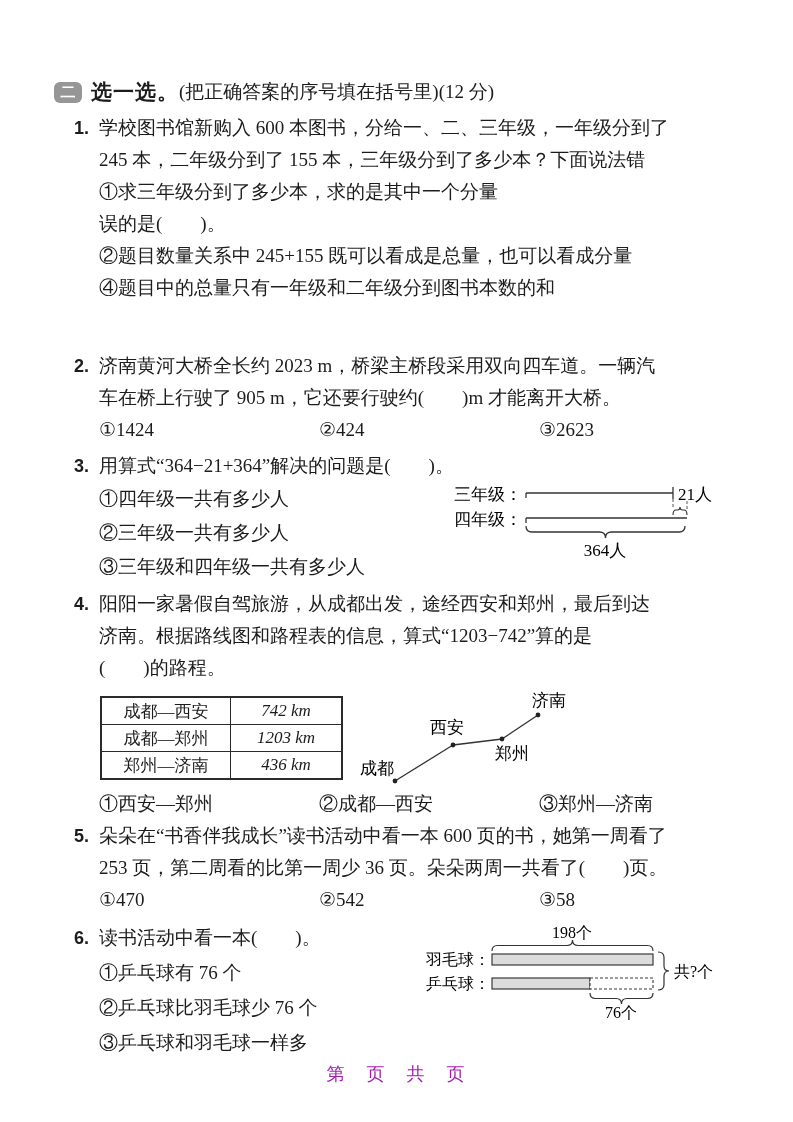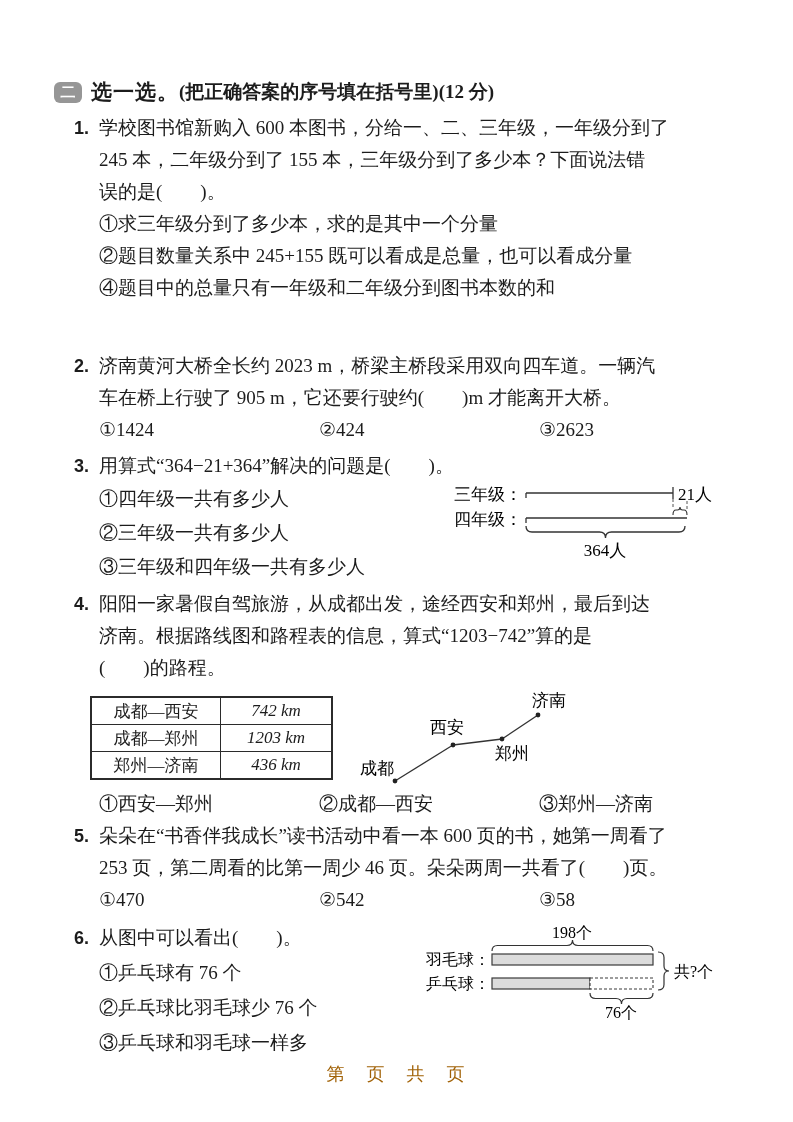--- a/index.html
+++ b/index.html
@@ -15,69 +15,69 @@
   
   .sec-header { position:absolute; left:54px; top:78px; display:flex; align-items:center; }
   .badge {
     width:28px; height:21px; margin-right:9px;
     background:#969696; border-radius:6px;
     color:#fff; font-weight:bold; font-size:15px;
     display:flex; align-items:center; justify-content:center;
     font-family:"Liberation Sans", sans-serif;
   }
   .sec-title { font-weight:bold; font-size:21px; letter-spacing:1px; }
-  .sec-subtitle { font-weight:bold; font-size:19px; }
+  .sec-subtitle { font-weight:normal; font-size:19px; }
 
   
   .q { position:absolute; left:74px; width:676px; }
   .qline { height:32px; line-height:32px; font-size:19px; white-space:nowrap; }
   .q6 .qline { height:35px; line-height:35px; }
   .qnum {
     display:inline-block; width:25px;
     font-weight:bold; font-family:"Liberation Sans", sans-serif;
     font-size:18px;
   }
   .cont, .opt { padding-left:25px; }
   .optrow { padding-left:25px; }
   .optcol { display:inline-block; width:220px; }
 
   
-  .dist-table { position:absolute; left:90px; top:696px; border-collapse:collapse; }
+  .dist-table { position:absolute; left:100px; top:696px; border-collapse:collapse; }
   .dist-table td {
     border:1px solid #2b2b2b; height:26px;
     text-align:center; font-size:17px; padding:0 4px;
   }
   .dist-table { border:2px solid #2b2b2b; }
   .dist-table .c1 { width:120px; }
   .dist-table .c2 { width:102px;font-style:italic; }
 
   .dia { position:absolute; }
   svg text { font-family:"Liberation Serif", serif; }
 
   .footer {
     position:absolute; left:0; top:1062px; width:100%;
-    text-align:center; font-size:18px; color:#a16207; letter-spacing:2px;
+    text-align:center; font-size:18px; color:#a21caf; letter-spacing:2px;
   }
 </style>
 </head>
 <body>
 
 <div class="page">
 
   <div class="sec-header">
     <div class="badge">二</div>
     <span class="sec-title">选一选。</span>
     <span class="sec-subtitle">(把正确答案的序号填在括号里)(12 分)</span>
   </div>
 
   <div class="q" style="top:112px">
     <div class="qline"><span class="qnum">1.</span><span>学校图书馆新购入 600 本图书，分给一、二、三年级，一年级分到了</span></div>
     <div class="qline cont">245 本，二年级分到了 155 本，三年级分到了多少本？下面说法错</div>
+    <div class="qline opt">①求三年级分到了多少本，求的是其中一个分量</div>
     <div class="qline cont">误的是(　　)。</div>
-    <div class="qline opt">①求三年级分到了多少本，求的是其中一个分量</div>
     <div class="qline opt">②题目数量关系中 245+155 既可以看成是总量，也可以看成分量</div>
     <div class="qline opt">④题目中的总量只有一年级和二年级分到图书本数的和</div>
   </div>
 
   <div class="q" style="top:350px">
     <div class="qline"><span class="qnum">2.</span><span>济南黄河大桥全长约 2023 m，桥梁主桥段采用双向四车道。一辆汽</span></div>
     <div class="qline cont">车在桥上行驶了 905 m，它还要行驶约(　　)m 才能离开大桥。</div>
     <div class="qline optrow">
       <span class="optcol">①1424</span><span class="optcol">②424</span><span class="optcol">③2623</span>
     </div>
@@ -144,28 +144,28 @@
   </svg>
 
   <div class="q" style="top:788px">
     <div class="qline optrow">
       <span class="optcol">①西安—郑州</span><span class="optcol">②成都—西安</span><span class="optcol">③郑州—济南</span>
     </div>
   </div>
 
   <div class="q" style="top:820px">
     <div class="qline"><span class="qnum">5.</span><span>朵朵在“书香伴我成长”读书活动中看一本 600 页的书，她第一周看了</span></div>
-    <div class="qline cont">253 页，第二周看的比第一周少 46 页。朵朵两周一共看了(　　)页。</div>
+    <div class="qline cont">253 页，第二周看的比第一周少 36 页。朵朵两周一共看了(　　)页。</div>
     <div class="qline optrow">
       <span class="optcol">①470</span><span class="optcol">②542</span><span class="optcol">③58</span>
     </div>
   </div>
 
   <div class="q q6" style="top:920px">
-    <div class="qline"><span class="qnum">6.</span><span>从图中可以看出(　　)。</span></div>
+    <div class="qline"><span class="qnum">6.</span><span>读书活动中看一本(　　)。</span></div>
     <div class="qline opt">①乒乓球有 76 个</div>
     <div class="qline opt">②乒乓球比羽毛球少 76 个</div>
     <div class="qline opt">③乒乓球和羽毛球一样多</div>
   </div>
 
   <svg class="dia" style="left:420px;top:924px" width="320" height="97" viewBox="0 0 320 97">
     <text x="152" y="14" font-size="16" text-anchor="middle">198个</text>
     <path d="M72 27 Q72 21.5 77.5 21.5 L147 21.5 Q152.5 21.5 152.5 16 Q152.5 21.5 158 21.5 L227.5 21.5 Q233 21.5 233 27" fill="none" stroke="#333" stroke-width="1.2"></path>
     <text x="70" y="41" font-size="16" text-anchor="end">羽毛球：</text>
     <rect x="72" y="30" width="161" height="11" fill="#dcdcdc" stroke="#3a3a3a" stroke-width="1.2"></rect>

